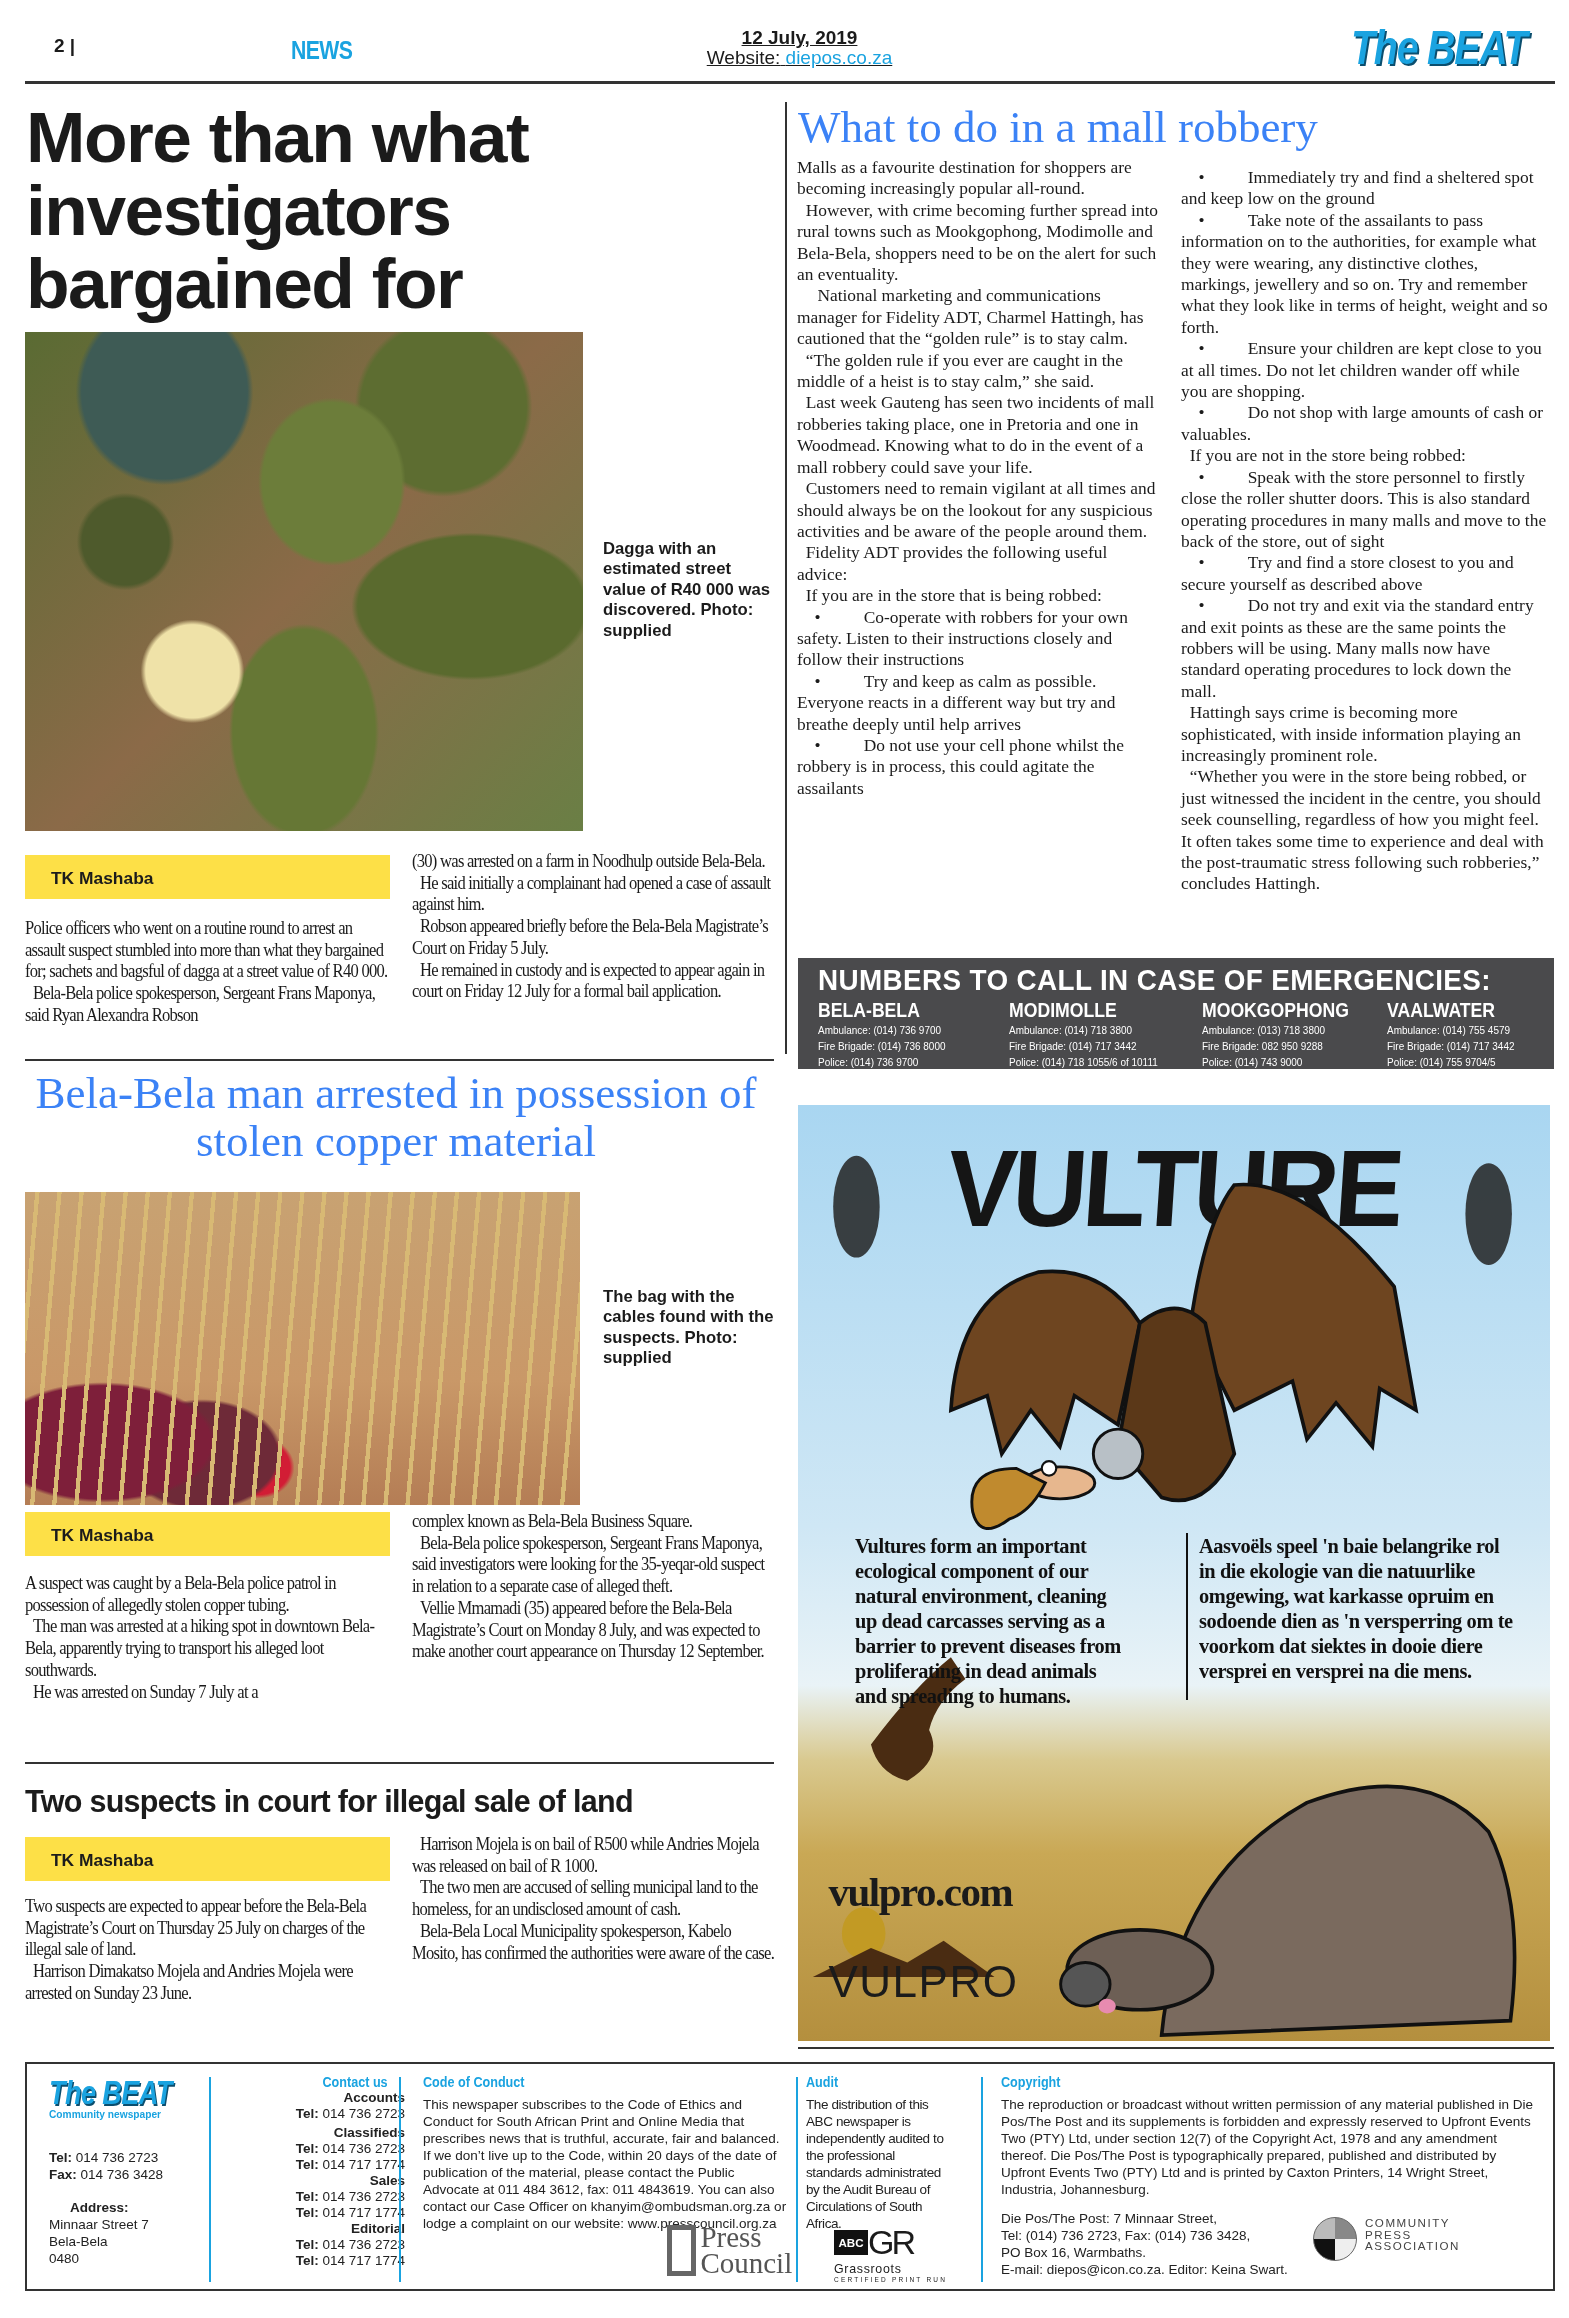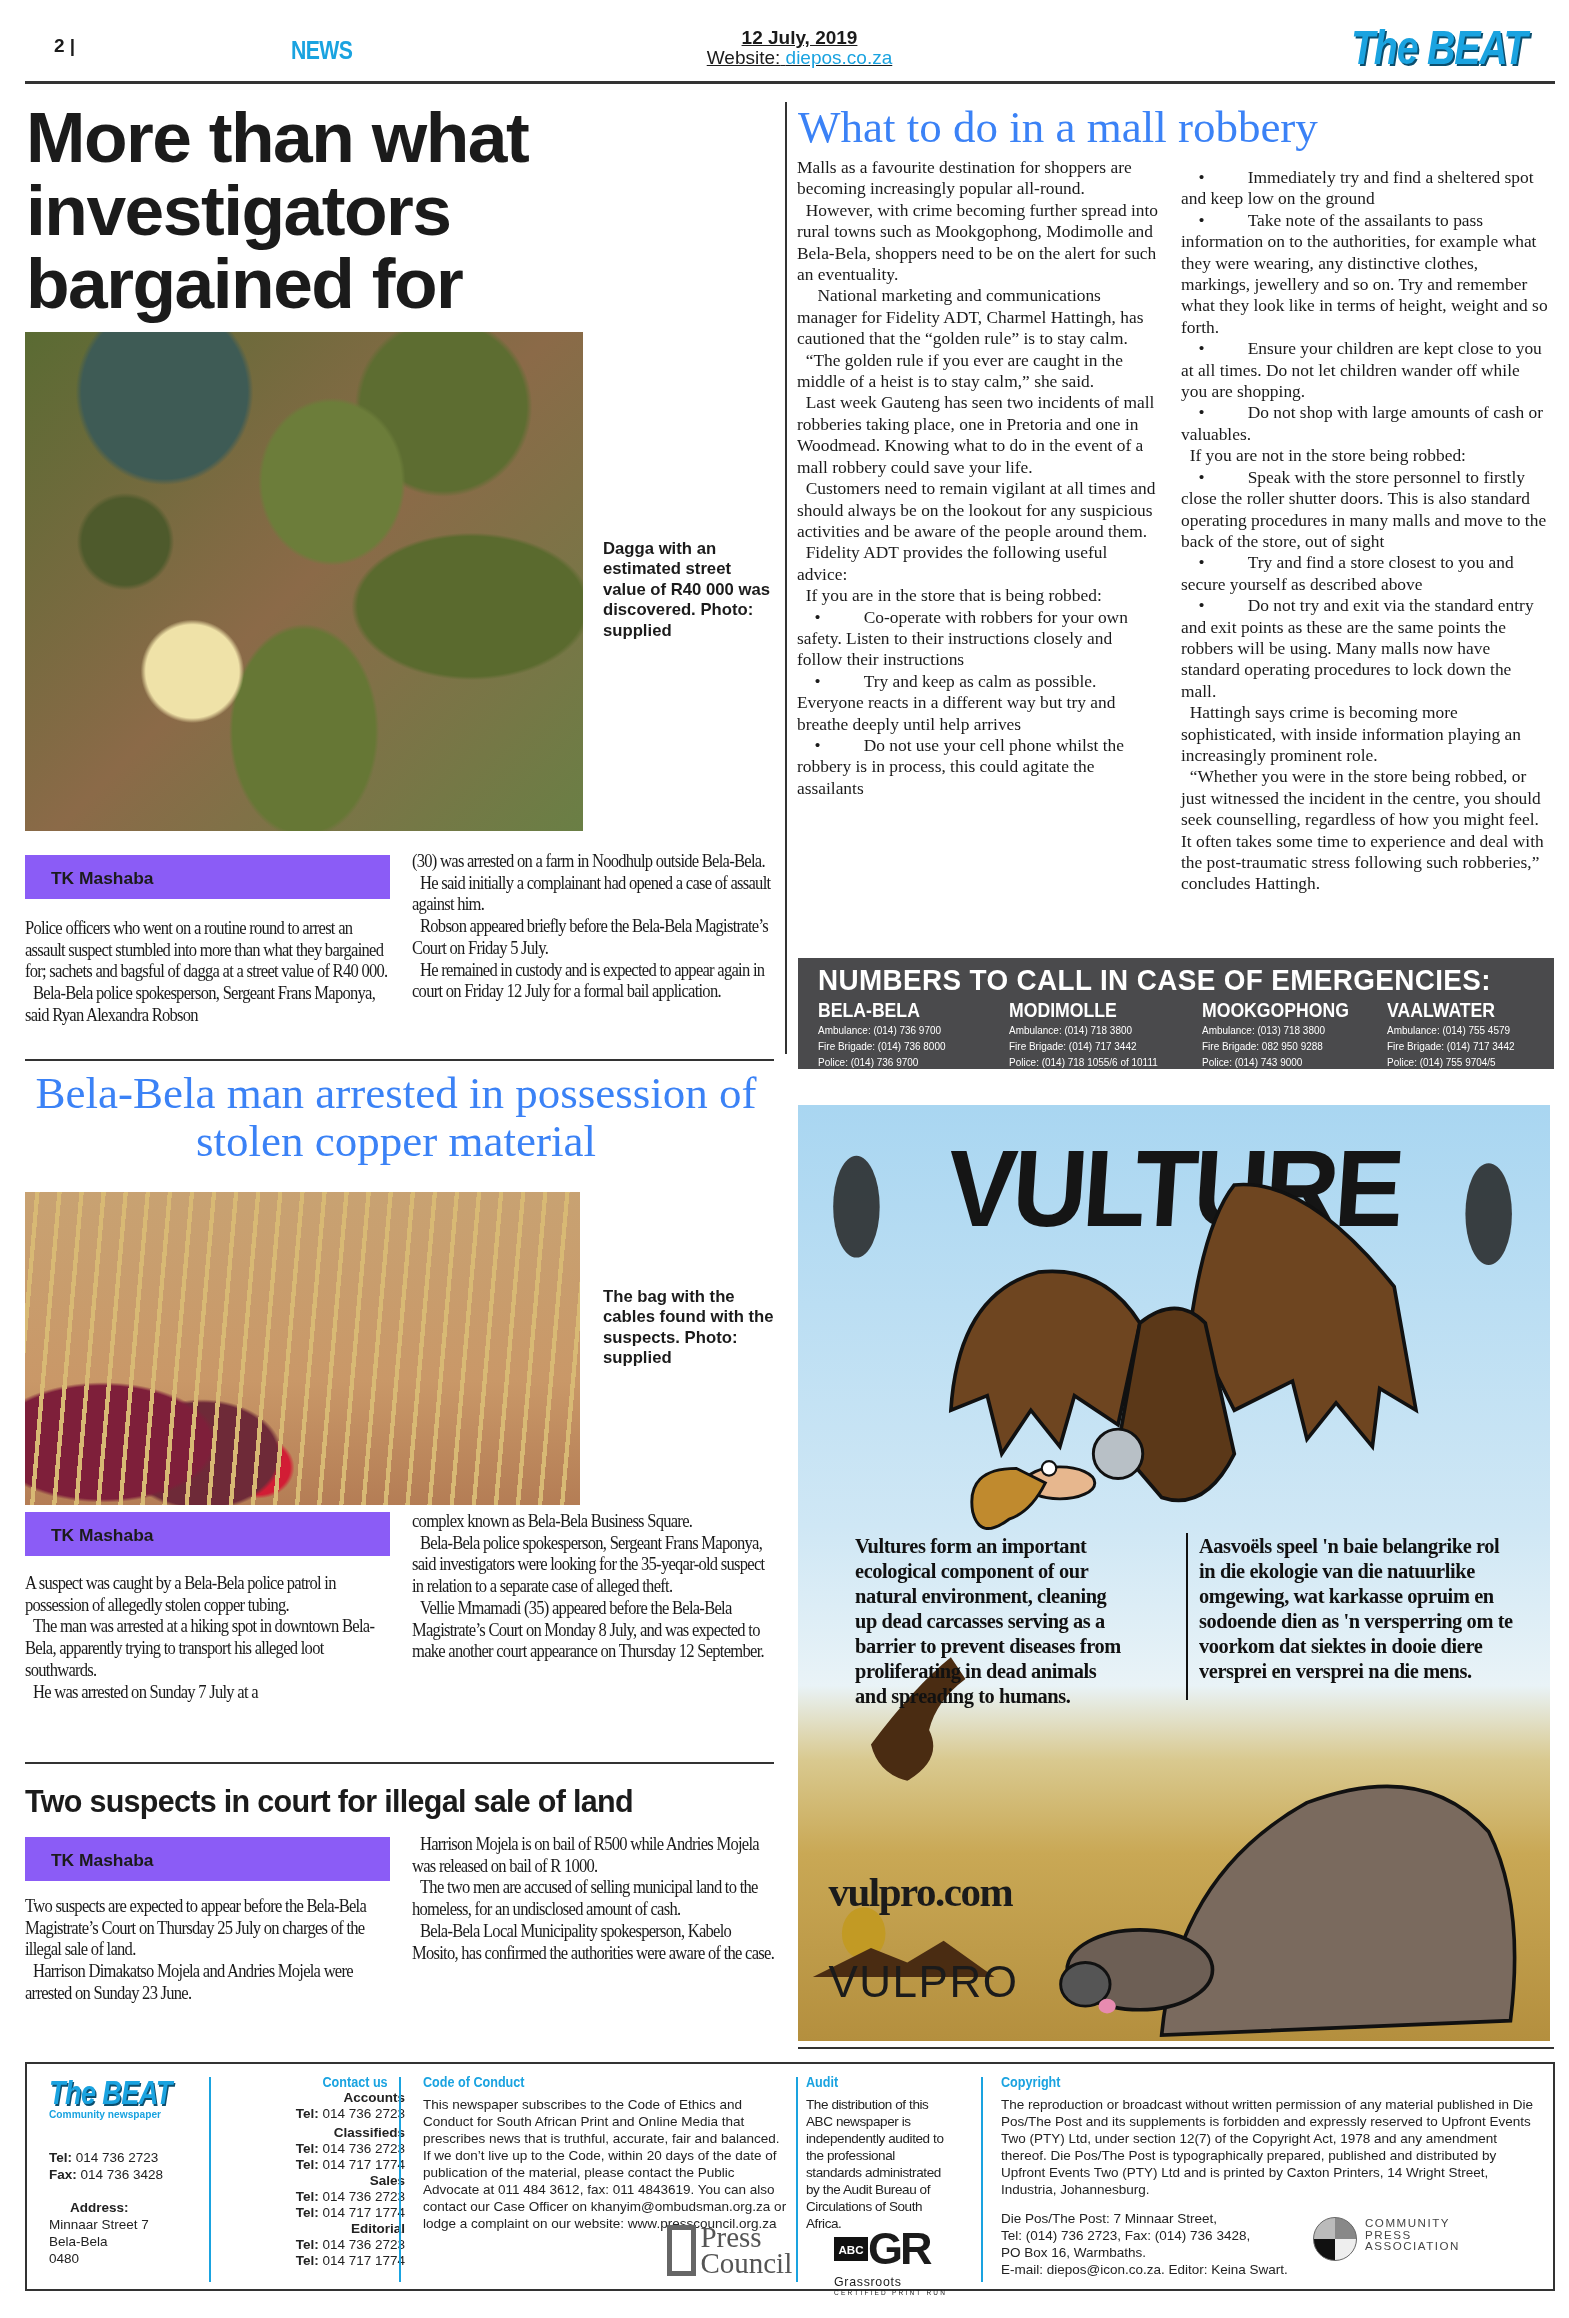--- a/index.html
+++ b/index.html
@@ -41,21 +41,21 @@
       repeating-linear-gradient(95deg, transparent 0 10.2px, #d8b974 10.2px 14.5px, transparent 14.5px 22px),
       radial-gradient(ellipse at 14% 80%, #7e1f3a 0 16%, transparent 17%),
       radial-gradient(ellipse at 32% 84%, #6e2a38 0 14%, transparent 15%),
       radial-gradient(ellipse at 42% 88%, #d21d35 0 7%, transparent 8%),
       linear-gradient(180deg, #c8a272 0%, #c99868 60%, #b47d55 100%); }
   .caption { font: bold 16.7px "Liberation Sans", sans-serif; line-height: 20.4px; color: #1b1b1b; }
   .cap1 { left: 603px; top: 539px; width: 167px; }
   .cap2 { left: 603px; top: 1287px; width: 174px; }
 
   
-  .byline { background: #8b5cf6; width: 365px; height: 44px; font: bold 17.4px "Liberation Sans", sans-serif; padding: 13px 0 0 26px; transform-origin: left; }
+  .byline { background: #fde047; width: 365px; height: 44px; font: bold 17.4px "Liberation Sans", sans-serif; padding: 13px 0 0 26px; transform-origin: left; }
 
   
   .body { font-family: "Liberation Serif", serif; font-size: 17.4px; line-height: 21.4px; color: #1b1b1b; }
   .body-narrow { font-size: 18px; line-height: 21.7px; letter-spacing: -0.8px; transform: scaleX(0.92); transform-origin: left top; }
   .body p { text-indent: 8.7px; }
   .body p.noind { text-indent: 0; }
   .body .bul { text-indent: 8.7px; }
   .body .bul::before { content: "•"; display: inline-block; width: 58px; }
 
   .col-rule { width: 2.2px; background: #333; }
@@ -274,21 +274,21 @@
   </div>
   <div class="press-logo" style="left:640px; top:160px;">
     <div style="display:inline-block; width:29px; height:51px; border:5.8px solid #666; vertical-align:middle; margin-right:4.4px;"></div><div style="display:inline-block; vertical-align:middle;"><div>Press</div><div>Council</div></div>
   </div>
   <div class="f-vrule" style="left:769px;"></div>
   <div class="f-col" style="left:779px; width:145px;">
     <div class="f-head">Audit</div>
     <div class="f-text" style="letter-spacing:-0.4px;">The distribution of this ABC newspaper is independently audited to the professional standards administrated by the Audit Bureau of Circulations of South Africa.</div>
   </div>
   <div class="grass" style="left:807px; top:159px;">
-    <span style="display:inline-block; background:#111; color:#fff; font-weight:bold; font-size:11.6px; padding:5.8px 4.4px; vertical-align:middle;">ABC</span><span style="font-weight:700; font-size:45px; vertical-align:middle; letter-spacing:-2.9px;">GR</span>
+    <span style="display:inline-block; background:#111; color:#fff; font-weight:bold; font-size:11.6px; padding:5.8px 4.4px; vertical-align:middle;">ABC</span><span style="font-weight:400; font-size:34px; vertical-align:middle; letter-spacing:-2.9px;">GR</span>
     <div style="font-size:12.4px; letter-spacing:0.7px;">Grassroots</div>
     <div style="font-size:6.5px; letter-spacing:2.2px;">CERTIFIED PRINT RUN</div>
   </div>
   <div class="f-vrule" style="left:954px;"></div>
   <div class="f-col" style="left:974px; width:538px;">
     <div class="f-head">Copyright</div>
     <div class="f-text">The reproduction or broadcast without written permission of any material published in Die Pos/The Post and its supplements is forbidden and expressly reserved to Upfront Events Two (PTY) Ltd, under section 12(7) of the Copyright Act, 1978 and any amendment thereof. Die Pos/The Post is typographically prepared, published and distributed by Upfront Events Two (PTY) Ltd and is printed by Caxton Printers, 14 Wright Street, Industria, Johannesburg.</div>
     <div class="f-text" style="margin-top:11.6px;">
       <div>Die Pos/The Post: 7 Minnaar Street,</div>
       <div>Tel: (014) 736 2723, Fax: (014) 736 3428,</div>

